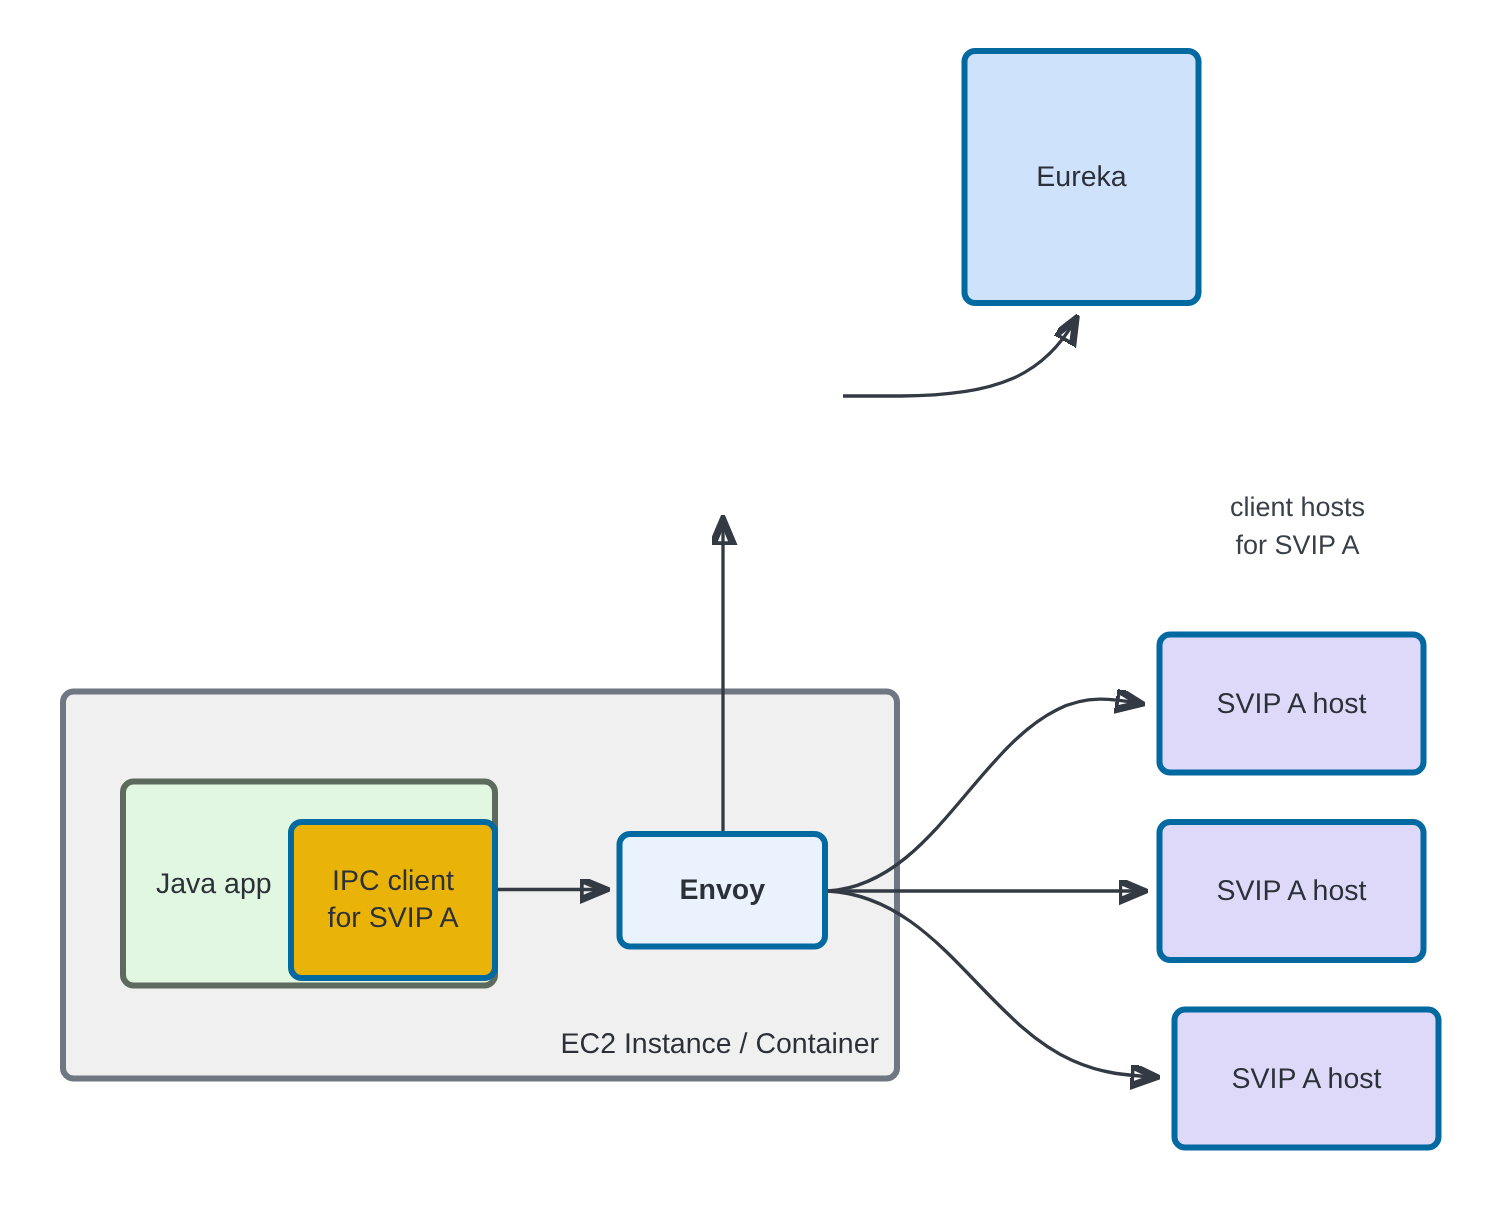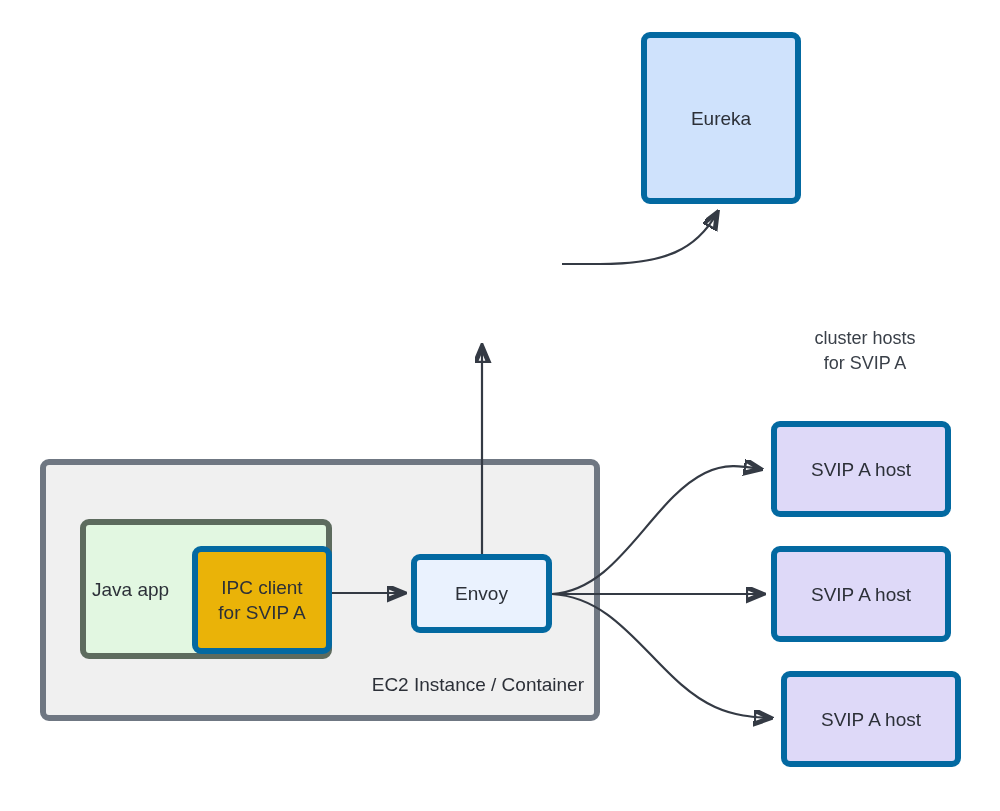--- a/index.html
+++ b/index.html
@@ -18,21 +18,21 @@
     background: #ffffff;
     overflow: hidden;
   }
   .node {
     position: absolute;
     box-sizing: border-box;
     display: flex;
     align-items: center;
     justify-content: center;
     text-align: center;
-    border: 6px solid #0369a1;
+    border: 4px solid #0369a1;
     border-radius: 9px;
     font-size: 19px;
     line-height: 25px;
     color: #2c3038;
     white-space: pre-line;
     z-index: 3;
   }
   .node-eureka {
     left: 641px; top: 32px; width: 160px; height: 172px;
     background: #cfe2fc;
@@ -43,41 +43,42 @@
   }
   .node-ec2 {
     left: 40px; top: 459px; width: 560px; height: 262px;
     background: #f0f0f0;
     border-color: #6f7782;
     align-items: flex-end;
     justify-content: flex-end;
     z-index: 1;
   }
   .node-ec2 .lbl {
-    padding: 0 10px 18px 0;
+    padding: 0 10px 8px 0;
   }
   .node-javaapp {
     left: 80px; top: 519px; width: 252px; height: 140px;
     background: #e2f7e1;
     border-color: #5d6b5e;
     justify-content: flex-start;
     z-index: 2;
   }
   .node-javaapp .lbl {
-    padding-left: 6px;
+    padding-left: 20px;
   }
   .node-ipc {
     left: 192px; top: 546px; width: 140px; height: 108px;
     background: #eab308;
     z-index: 3;
   }
   .node-envoy {
     left: 411px; top: 554px; width: 141px; height: 79px;
     background: #eaf2fe;
     z-index: 3;
+    font-weight: bold;
   }
   .node-host1 { left: 771px; top: 421px; width: 180px; height: 96px; background: #ded9f8; }
   .node-host2 { left: 771px; top: 546px; width: 180px; height: 96px; background: #ded9f8; }
   .node-host3 { left: 781px; top: 671px; width: 180px; height: 96px; background: #ded9f8; }
 
   .edge-label {
     position: absolute;
     font-size: 18px;
     line-height: 25px;
     color: #3a4049;
@@ -153,16 +154,16 @@
 
   <div class="node node-host2">
     <span class="lbl">SVIP A host</span>
   </div>
 
   <div class="node node-host3">
     <span class="lbl">SVIP A host</span>
   </div>
 
 
-  <div class="edge-label label-cluster">cluster hosts
+  <div class="edge-label label-cluster">client hosts
 for SVIP A</div>
 
 </div>
 
 </body></html>

